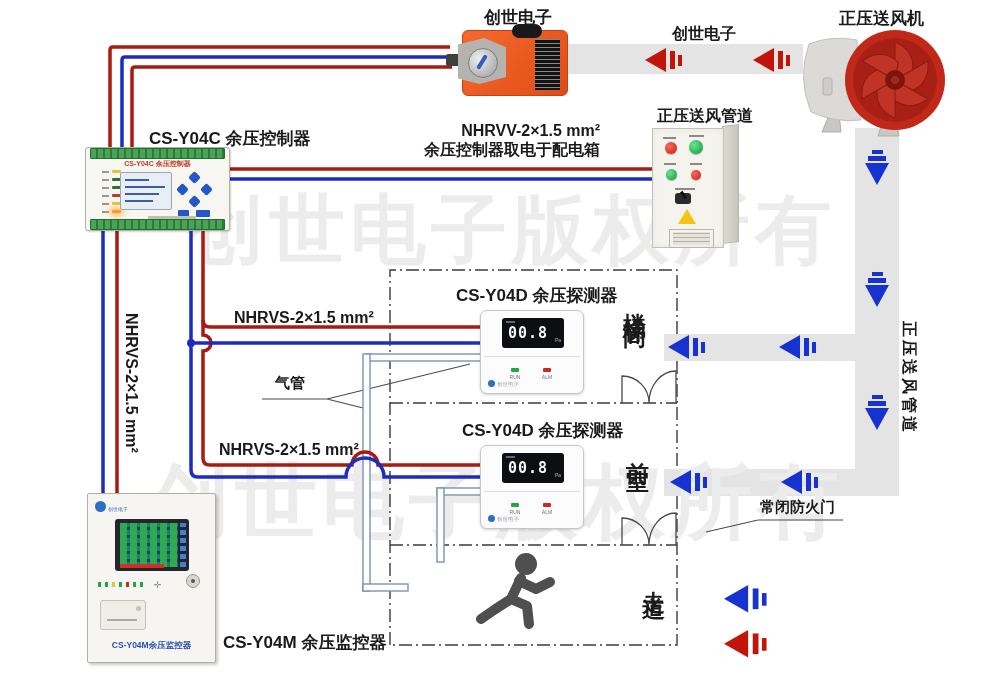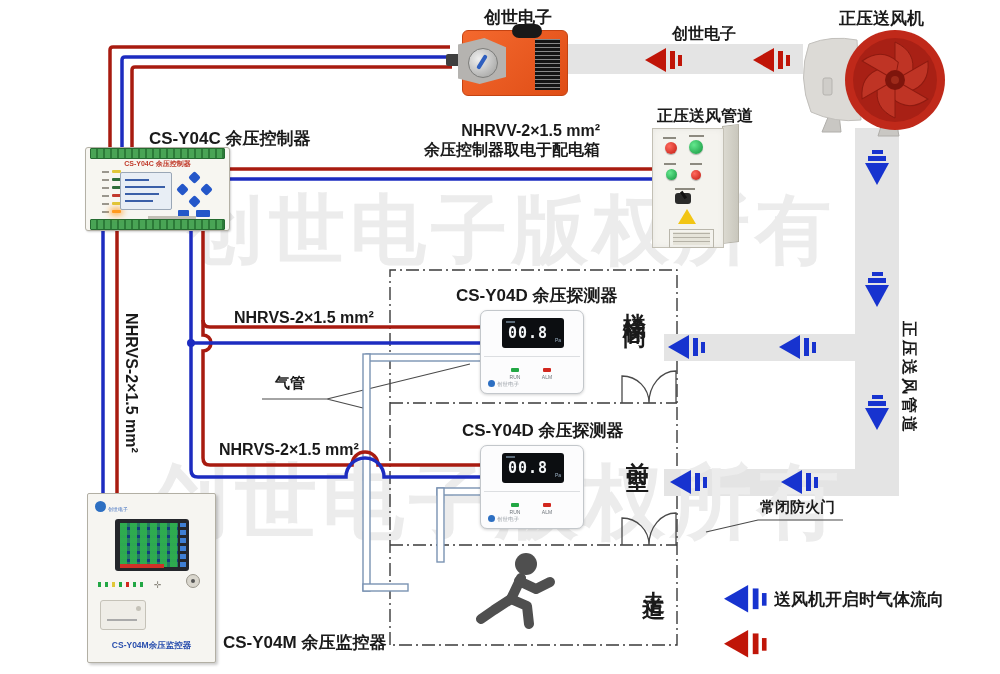--- a/index.html
+++ b/index.html
@@ -229,21 +229,20 @@
   <div class="rot90 f16" style="left:131px;top:383px;">NHRVS-2×1.5 mm²</div>
   <div class="lbl f15" style="left:275px;top:374px;">气管</div>
   <div class="lbl f15" style="left:760px;top:498px;">常闭防火门</div>
   <div class="lbl f17" style="left:223px;top:631px;">CS-Y04M 余压监控器</div>
   <div class="rot90 f16" style="left:908px;top:378px;letter-spacing:3px;">正压送风管道</div>
 
   <div class="vtext" style="left:620px;top:294px;">楼梯间</div>
   <div class="vtext" style="left:623px;top:443px;">前室</div>
   <div class="vtext" style="left:639px;top:572px;">走道</div>
 
-  <div class="lbl legend-txt" style="left:774px;top:588px;">送风机开启时气体流向</div>
 
   <div class="dev ctrl">
     <div class="term" style="top:0;"></div>
     <div class="term" style="bottom:0;"></div>
     <div class="ctrl-title">CS-Y04C 余压控制器</div>
     <div>
       <span class="ledlab" style="left:16px;top:23px;"></span>
         <span class="led" style="left:26px;top:22px;background:#e0c738;"></span>
       <span class="ledlab" style="left:16px;top:31px;"></span>
         <span class="led" style="left:26px;top:30px;background:#2f6e3a;"></span>

